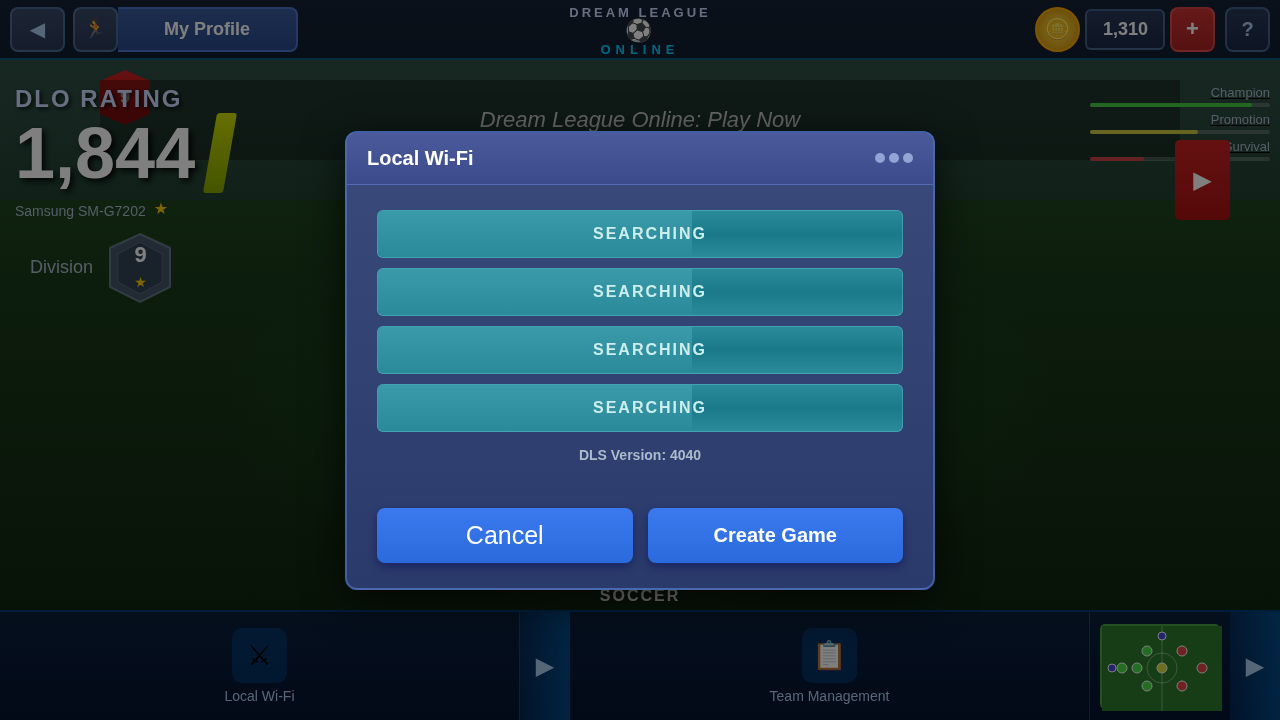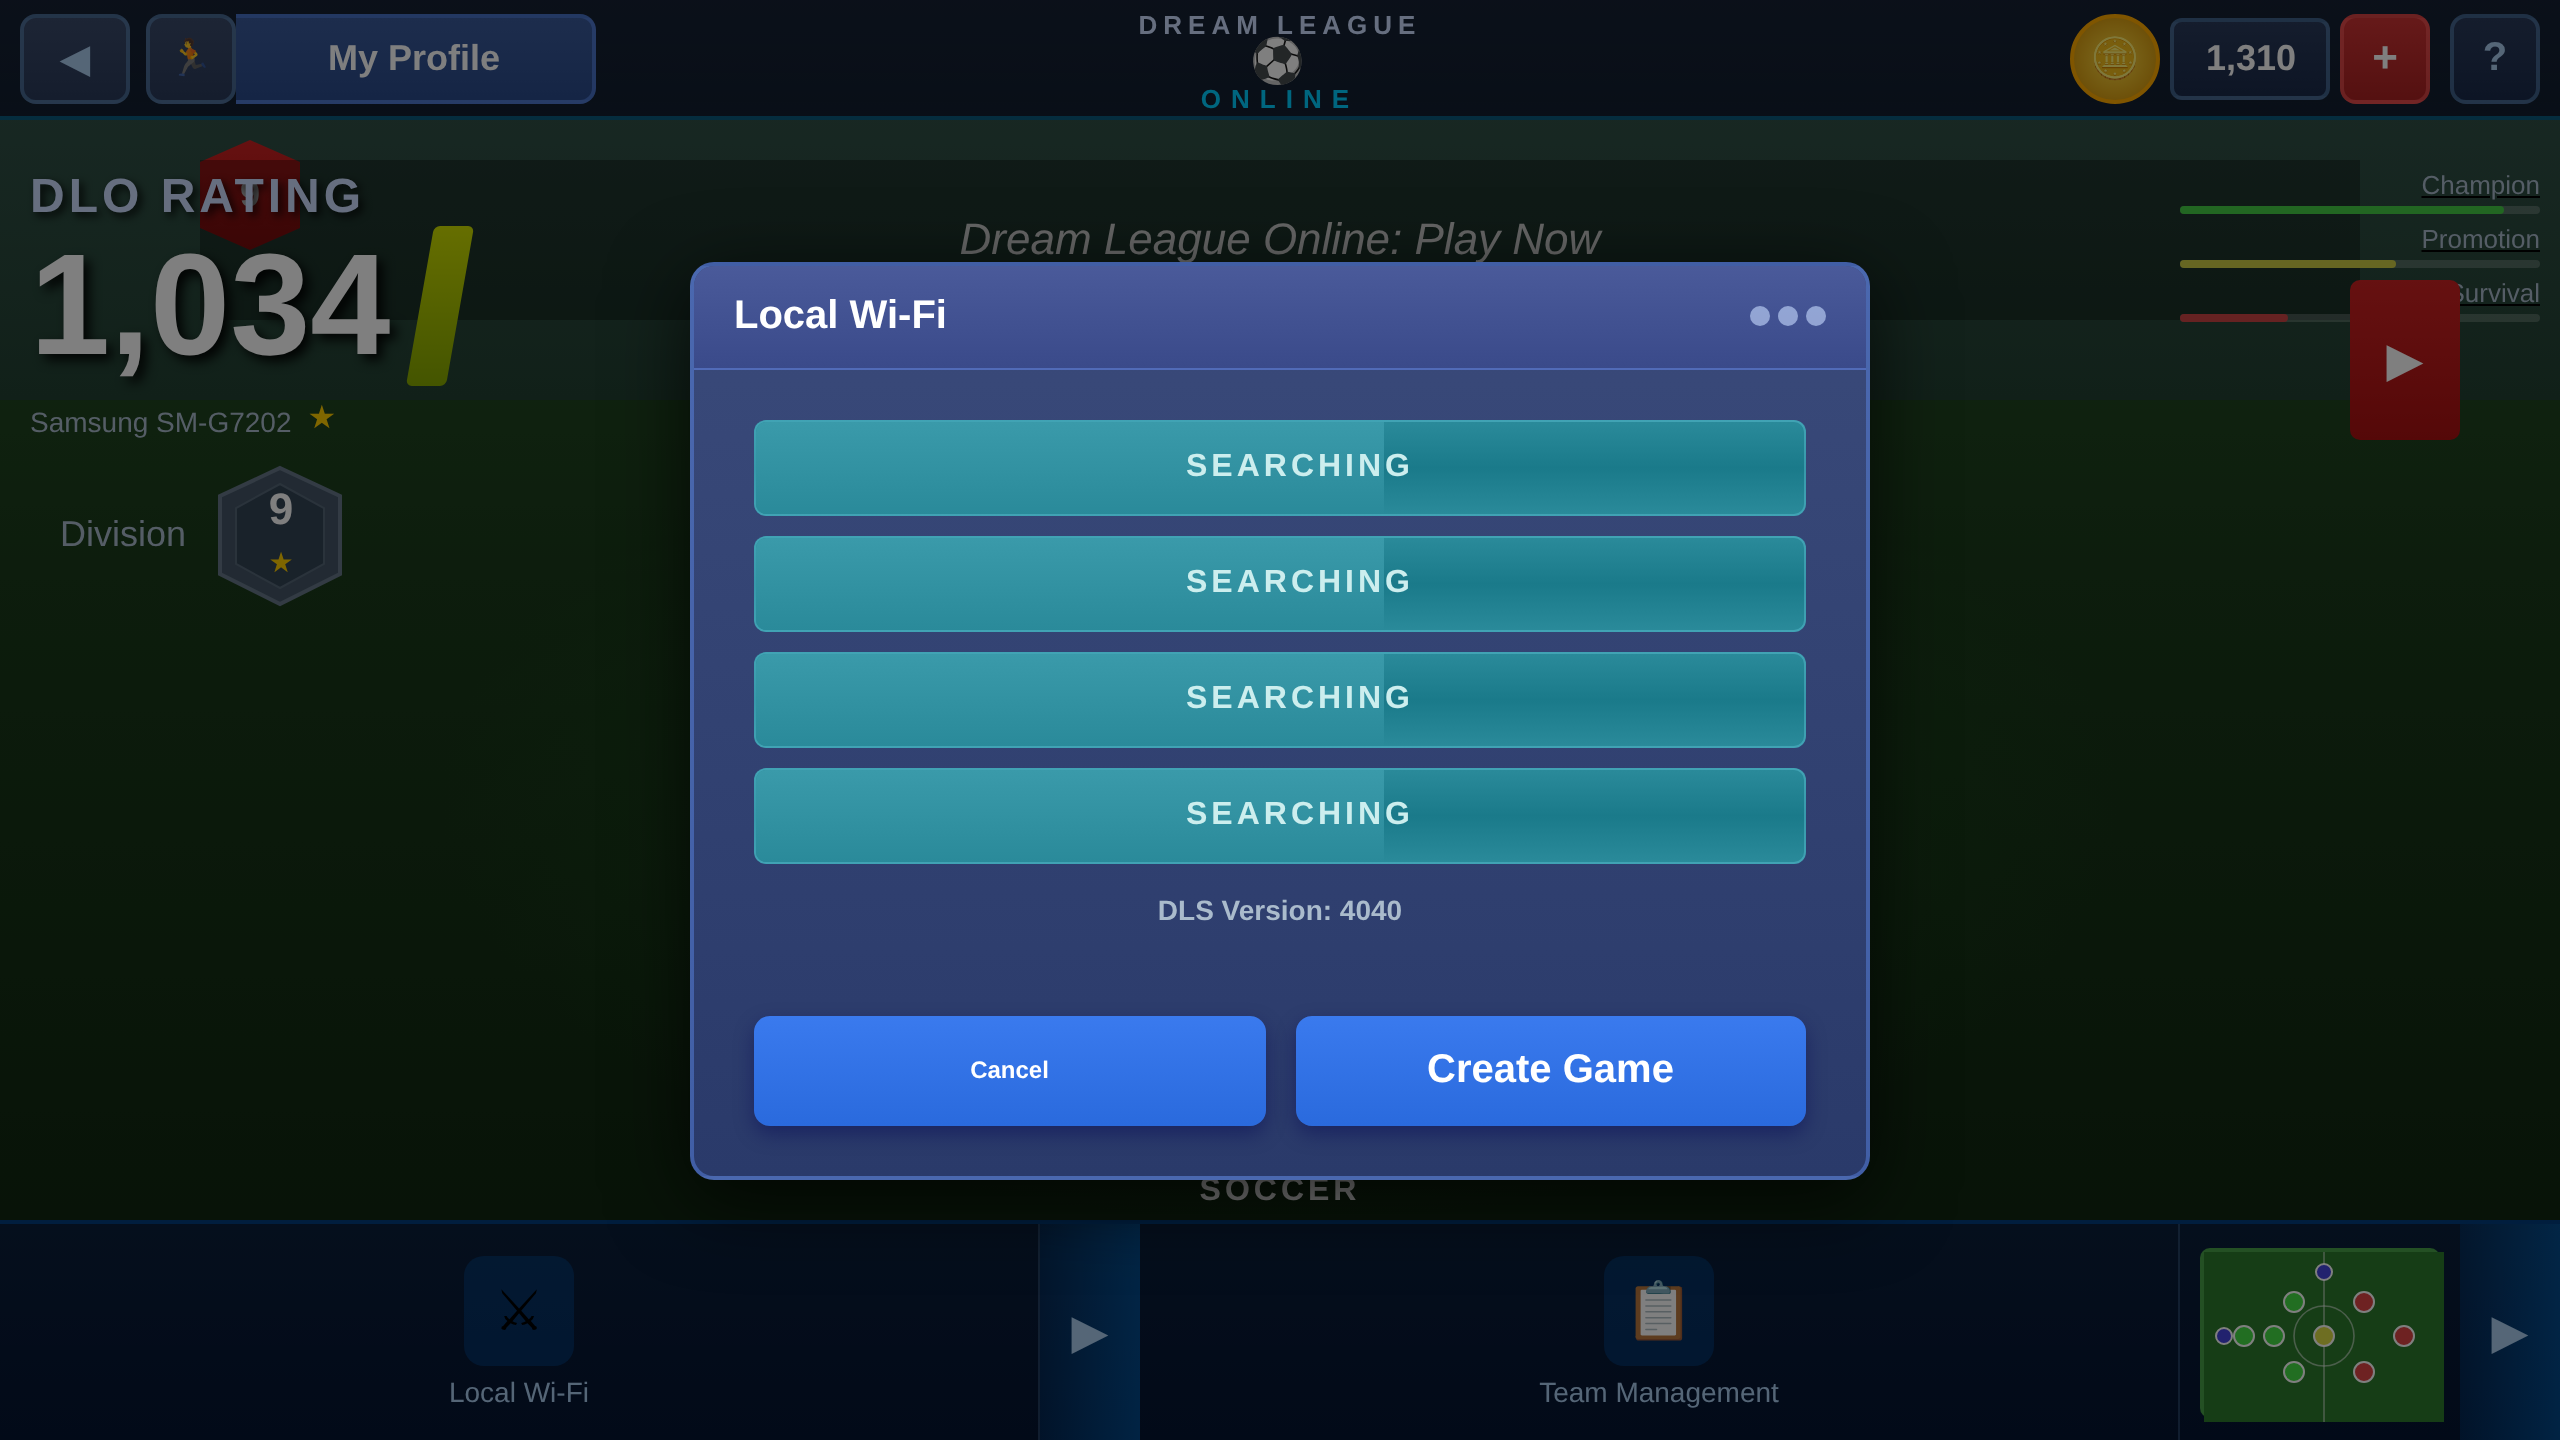--- a/index.html
+++ b/index.html
@@ -543,22 +543,22 @@
       gap: 15px;
       padding: 0 30px 25px;
     }
 
     .cancel-btn {
       flex: 1;
       height: 55px;
       background: linear-gradient(180deg, #3a7aee 0%, #2a6add 100%);
       border: none;
       border-radius: 8px;
-      font-size: 12px;
-      font-weight: bold;
+      font-size: 25px;
+      font-weight: normal;
       color: #ffffff;
       cursor: pointer;
       box-shadow: 0 4px 10px rgba(0,0,80,0.4);
     }
 
     .create-game-btn {
       flex: 1;
       height: 55px;
       background: linear-gradient(180deg, #3a7aee 0%, #2a6add 100%);
       border: none;
@@ -613,21 +613,21 @@
   <div class="banner">
     <span class="banner-text">Dream League Online: Play Now</span>
   </div>
   <div class="banner-arrow" style="top:80px; right:50px; position:absolute; width:55px; height:80px; background:linear-gradient(180deg,#cc2222,#aa1111); display:flex; align-items:center; justify-content:center; color:white; font-size:24px; cursor:pointer; border-radius:5px; z-index:5;">
     <span>▶</span>
   </div>
 
   <div class="left-panel">
     <div class="dlo-rating-label">DLO RATING</div>
     <div style="display:flex; align-items:center; gap:15px;">
-      <div class="dlo-rating-value">1,034</div>
+      <div class="dlo-rating-value">1,844</div>
 
       <div style="width:20px; height:80px; background:linear-gradient(180deg,#ccdd00,#88aa00); transform:skewX(-10deg); border-radius:3px;"></div>
     </div>
     <div style="display:flex; align-items:center; gap:8px; margin-top:5px;">
       <div class="device-name">Samsung SM-G7202</div>
       <span class="star-icon">★</span>
     </div>
 
     <div class="division-area">
       <span class="division-label">Division</span>

